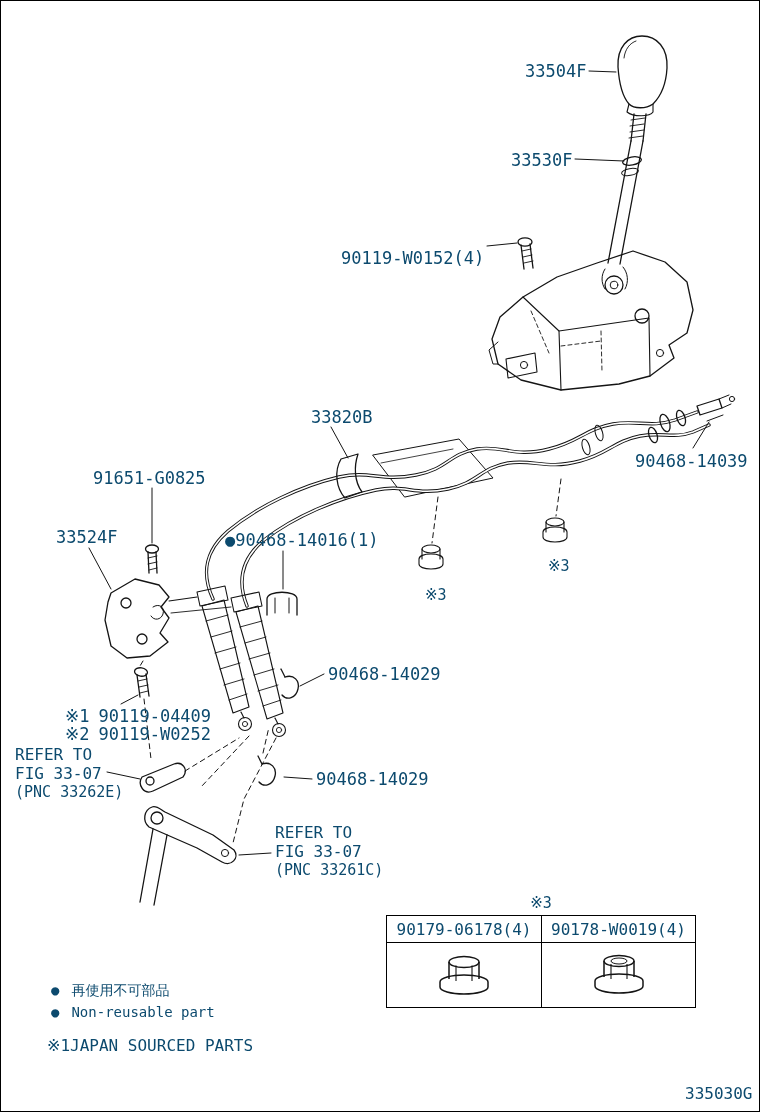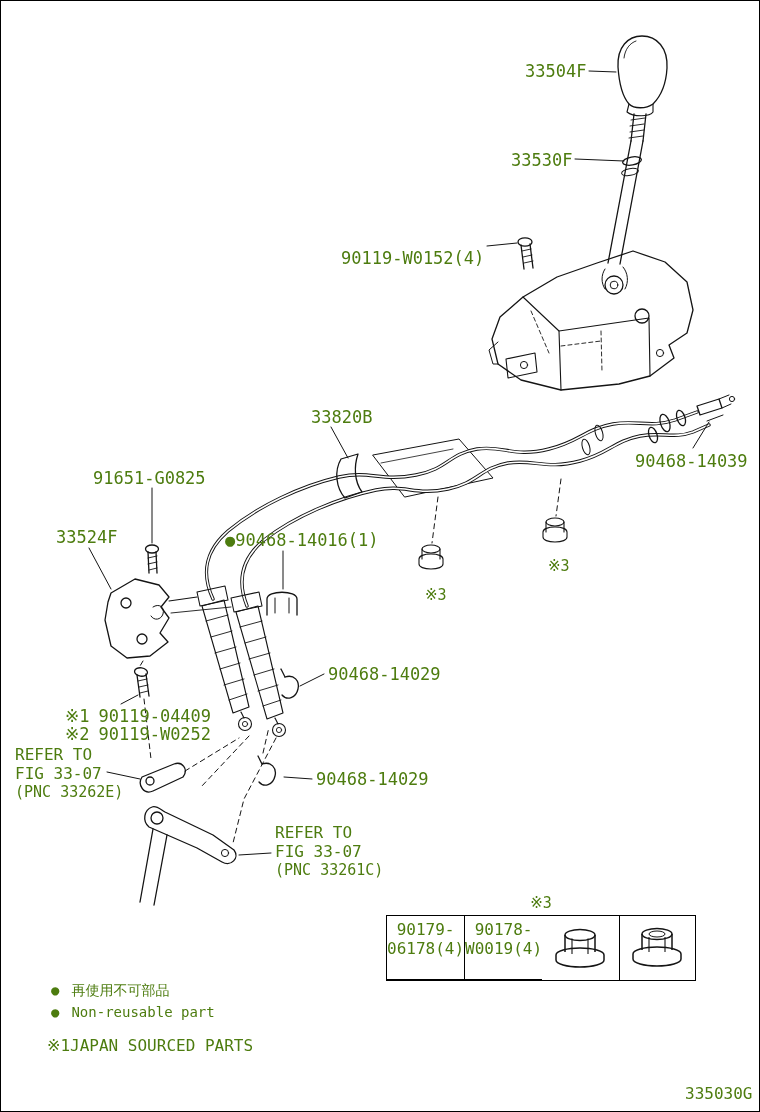--- a/index.html
+++ b/index.html
@@ -4,36 +4,36 @@
 <style>
   html, body { margin: 0; padding: 0; background: #ffffff; }
   .page {
     position: relative;
     width: 760px;
     height: 1112px;
     background: #ffffff;
     border: 1px solid #000;
     box-sizing: border-box;
     font-family: "DejaVu Sans Mono", "DejaVu Sans", monospace;
-    color: #4d7c0f;
+    color: #0c4a6e;
     overflow: hidden;
   }
   svg.art { position: absolute; left: 0; top: 0; }
   .lbl { position: absolute; font-size: 17px; white-space: nowrap; }
   .lbl .sp { margin-left: 9px; }
   .mark3 { position: absolute; font-size: 15px; white-space: nowrap; }
   .ref { position: absolute; font-size: 16px; line-height: 19px; white-space: nowrap; }
   .ref .pnc { font-size: 15px; text-align: center; }
   .code { position: absolute; font-size: 16px; }
 
   .ref-table { position: absolute; left: 385px; top: 893px; width: 310px; }
   .rt-caption { text-align: center; font-size: 15px; margin-bottom: 3px; }
   .rt-grid {
     display: grid;
-    grid-template-columns: 1fr 1fr 1fr 1fr;
+    grid-template-columns: 1fr 1fr;
     border: 1.5px solid #000;
     background: #fff;
   }
   .rt-head {
     border-bottom: 1.5px solid #000;
     text-align: center;
     font-size: 16px;
     padding: 4px 0 3px 0;
   }
   .rt-grid > div:nth-child(2n) { border-left: 1.5px solid #000; }

